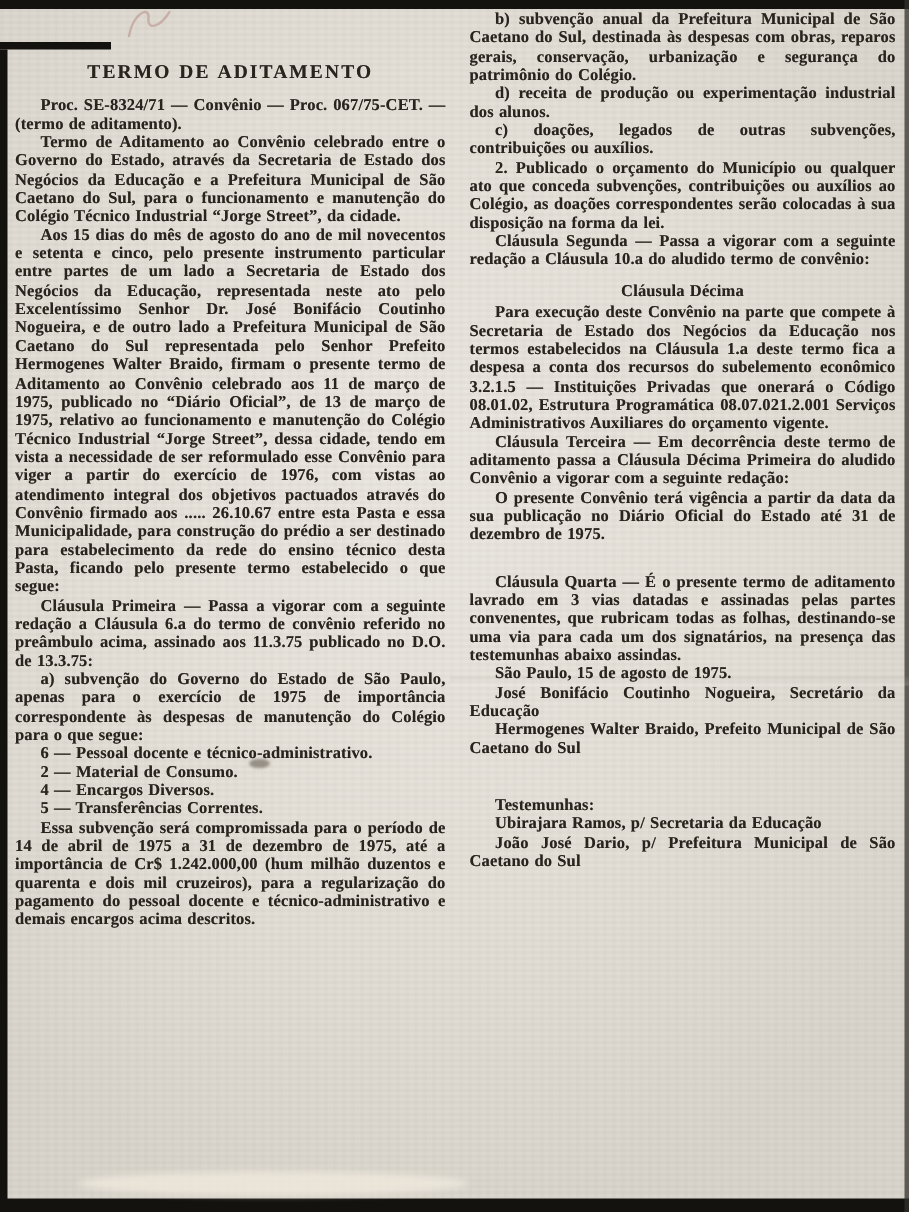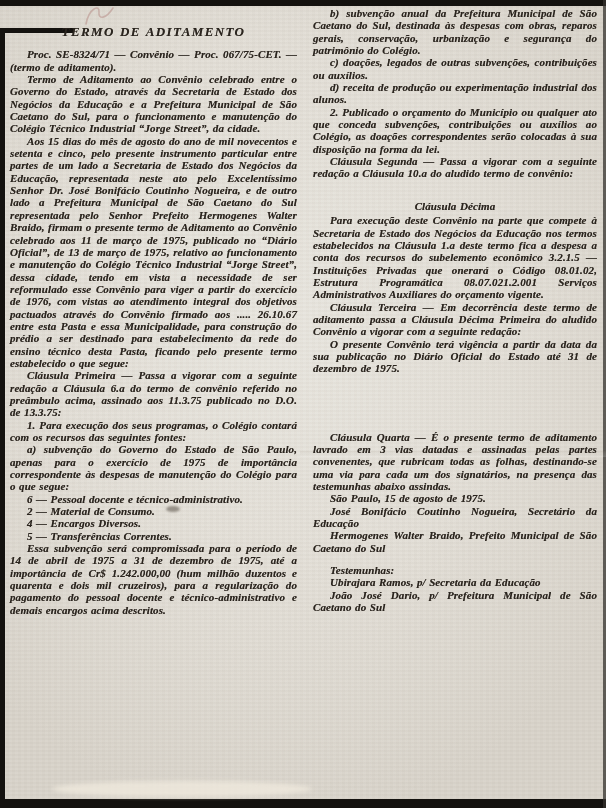--- a/index.html
+++ b/index.html
@@ -41,29 +41,28 @@
     background:#4a4238;opacity:.5;filter:blur(1px);
   }
   .pencil-mark{position:absolute;left:80px;top:2px;opacity:.55;}
 
   
   .col{
     position:absolute;color:#2a241e;
     font-size:11px;line-height:12.35px;font-weight:700;
     letter-spacing:.1px;word-spacing:.6px;
     text-shadow:0 0 .4px rgba(42,36,30,.55);
-    font-style:italic;
   }
-  .col-left{left:10px;top:24px;width:287px;}
+  .col-left{left:10px;top:40px;width:287px;}
   .col-right{left:313px;top:7px;width:284px;}
   .para{margin:0;text-indent:17px;text-align:justify;}
   .h1{font-size:13px;text-align:center;letter-spacing:1.4px;margin:2px 0 10px;font-weight:700;}
-  .hc{margin:20px 0 2px;text-align:center;text-indent:0;font-weight:700;}
-  .mt-lg{margin-top:56px;}
-  .mt-sm{margin-top:10px;}
+  .hc{margin:8px 0 2px;text-align:center;text-indent:0;font-weight:700;}
+  .mt-lg{margin-top:19px;}
+  .mt-sm{margin-top:26px;}
 </style>
 </head>
 <body>
 
 <div class="page">
   <div class="texture"></div>
 
   <div class="bar bar-top"></div>
   <div class="bar bar-bottom"></div>
   <div class="bar bar-left"></div>
@@ -76,33 +75,32 @@
   <svg class="pencil-mark" width="42" height="28" viewBox="0 0 42 28">
     <path d="M6 22 C9 6, 20 2, 19 10 C18 18, 26 17, 33 6" fill="none" stroke="#b8908a" stroke-width="1.6" stroke-linecap="round"></path>
   </svg>
 
   <div class="col col-left">
     <div class="h1">TERMO DE ADITAMENTO</div>
     <p class="para">Proc. SE-8324/71 — Convênio — Proc. 067/75-CET. — (termo de aditamento).</p>
     <p class="para">Termo de Aditamento ao Convênio celebrado entre o Governo do Estado, através da Secretaria de Estado dos Negócios da Educação e a Prefeitura Municipal de São Caetano do Sul, para o funcionamento e manutenção do Colégio Técnico Industrial “Jorge Street”, da cidade.</p>
     <p class="para">Aos 15 dias do mês de agosto do ano de mil novecentos e setenta e cinco, pelo presente instrumento particular entre partes de um lado a Secretaria de Estado dos Negócios da Educação, representada neste ato pelo Excelentíssimo Senhor Dr. José Bonifácio Coutinho Nogueira, e de outro lado a Prefeitura Municipal de São Caetano do Sul representada pelo Senhor Prefeito Hermogenes Walter Braido, firmam o presente termo de Aditamento ao Convênio celebrado aos 11 de março de 1975, publicado no “Diário Oficial”, de 13 de março de 1975, relativo ao funcionamento e manutenção do Colégio Técnico Industrial “Jorge Street”, dessa cidade, tendo em vista a necessidade de ser reformulado esse Convênio para viger a partir do exercício de 1976, com vistas ao atendimento integral dos objetivos pactuados através do Convênio firmado aos ..... 26.10.67 entre esta Pasta e essa Municipalidade, para construção do prédio a ser destinado para estabelecimento da rede do ensino técnico desta Pasta, ficando pelo presente termo estabelecido o que segue:</p>
     <p class="para">Cláusula Primeira —  Passa a vigorar com a seguinte redação a Cláusula 6.a do termo de convênio  referido no preâmbulo acima, assinado aos 11.3.75 publicado no D.O. de 13.3.75:</p>
-    <p class="para">1. Para execução dos seus programas, o Colégio contará com os recursos das seguintes fontes:</p>
     <p class="para">a) subvenção do Governo do Estado de São Paulo, apenas para o exercício de 1975 de importância correspondente às despesas de manutenção do Colégio para o que segue:</p>
     <p class="para">6 — Pessoal docente e técnico-administrativo.</p>
     <p class="para">2 — Material de Consumo.</p>
     <p class="para">4 — Encargos Diversos.</p>
     <p class="para">5 — Transferências Correntes.</p>
     <p class="para">Essa subvenção será compromissada para o período de 14 de abril de 1975 a 31 de dezembro de 1975, até a importância de Cr$ 1.242.000,00 (hum milhão duzentos e quarenta e dois mil cruzeiros), para a regularização do pagamento do  pessoal docente e técnico-administrativo e demais  encargos acima descritos.</p>
   </div>
 
   <div class="col col-right">
     <p class="para">b) subvenção anual da Prefeitura Municipal de São Caetano do Sul, destinada às despesas com obras, reparos gerais, conservação, urbanização e segurança do patrimônio do Colégio.</p>
+    <p class="para">d) receita de produção ou experimentação industrial dos alunos.</p>
     <p class="para">c) doações, legados  de outras subvenções, contribuições ou auxílios.</p>
-    <p class="para">d) receita de produção ou experimentação industrial dos alunos.</p>
     <p class="para">2. Publicado o orçamento do Município ou qualquer ato  que conceda subvenções, contribuições ou auxílios ao Colégio, as doações correspondentes serão colocadas à sua disposição na forma da lei.</p>
     <p class="para">Cláusula Segunda —  Passa a vigorar com a seguinte redação a Cláusula 10.a do aludido termo de convênio:</p>
     <div class="hc">Cláusula Décima</div>
     <p class="para">Para execução deste Convênio na parte que compete à Secretaria de Estado dos Negócios da Educação nos termos estabelecidos na Cláusula 1.a deste termo fica a despesa a conta dos recursos do subelemento econômico 3.2.1.5 —  Instituições Privadas que onerará o Código 08.01.02, Estrutura Programática 08.07.021.2.001 Serviços Administrativos Auxiliares do orçamento vigente.</p>
     <p class="para">Cláusula Terceira —  Em decorrência deste termo de aditamento passa a Cláusula Décima Primeira do aludido Convênio a vigorar com a seguinte redação:</p>
     <p class="para">O presente Convênio  terá vigência a partir da data da sua publicação no Diário Oficial do Estado até 31 de dezembro de 1975.</p>
     <p class="para mt-lg">Cláusula Quarta — É o presente termo de aditamento lavrado em 3 vias datadas e assinadas pelas partes convenentes, que rubricam todas as folhas, destinando-se uma via para cada um dos signatários, na presença das testemunhas abaixo assindas.</p>
     <p class="para">São Paulo, 15 de agosto de 1975.</p>
     <p class="para">José Bonifácio Coutinho Nogueira, Secretário da Educação</p>
     <p class="para">Hermogenes Walter Braido, Prefeito Municipal de São Caetano do Sul</p>

